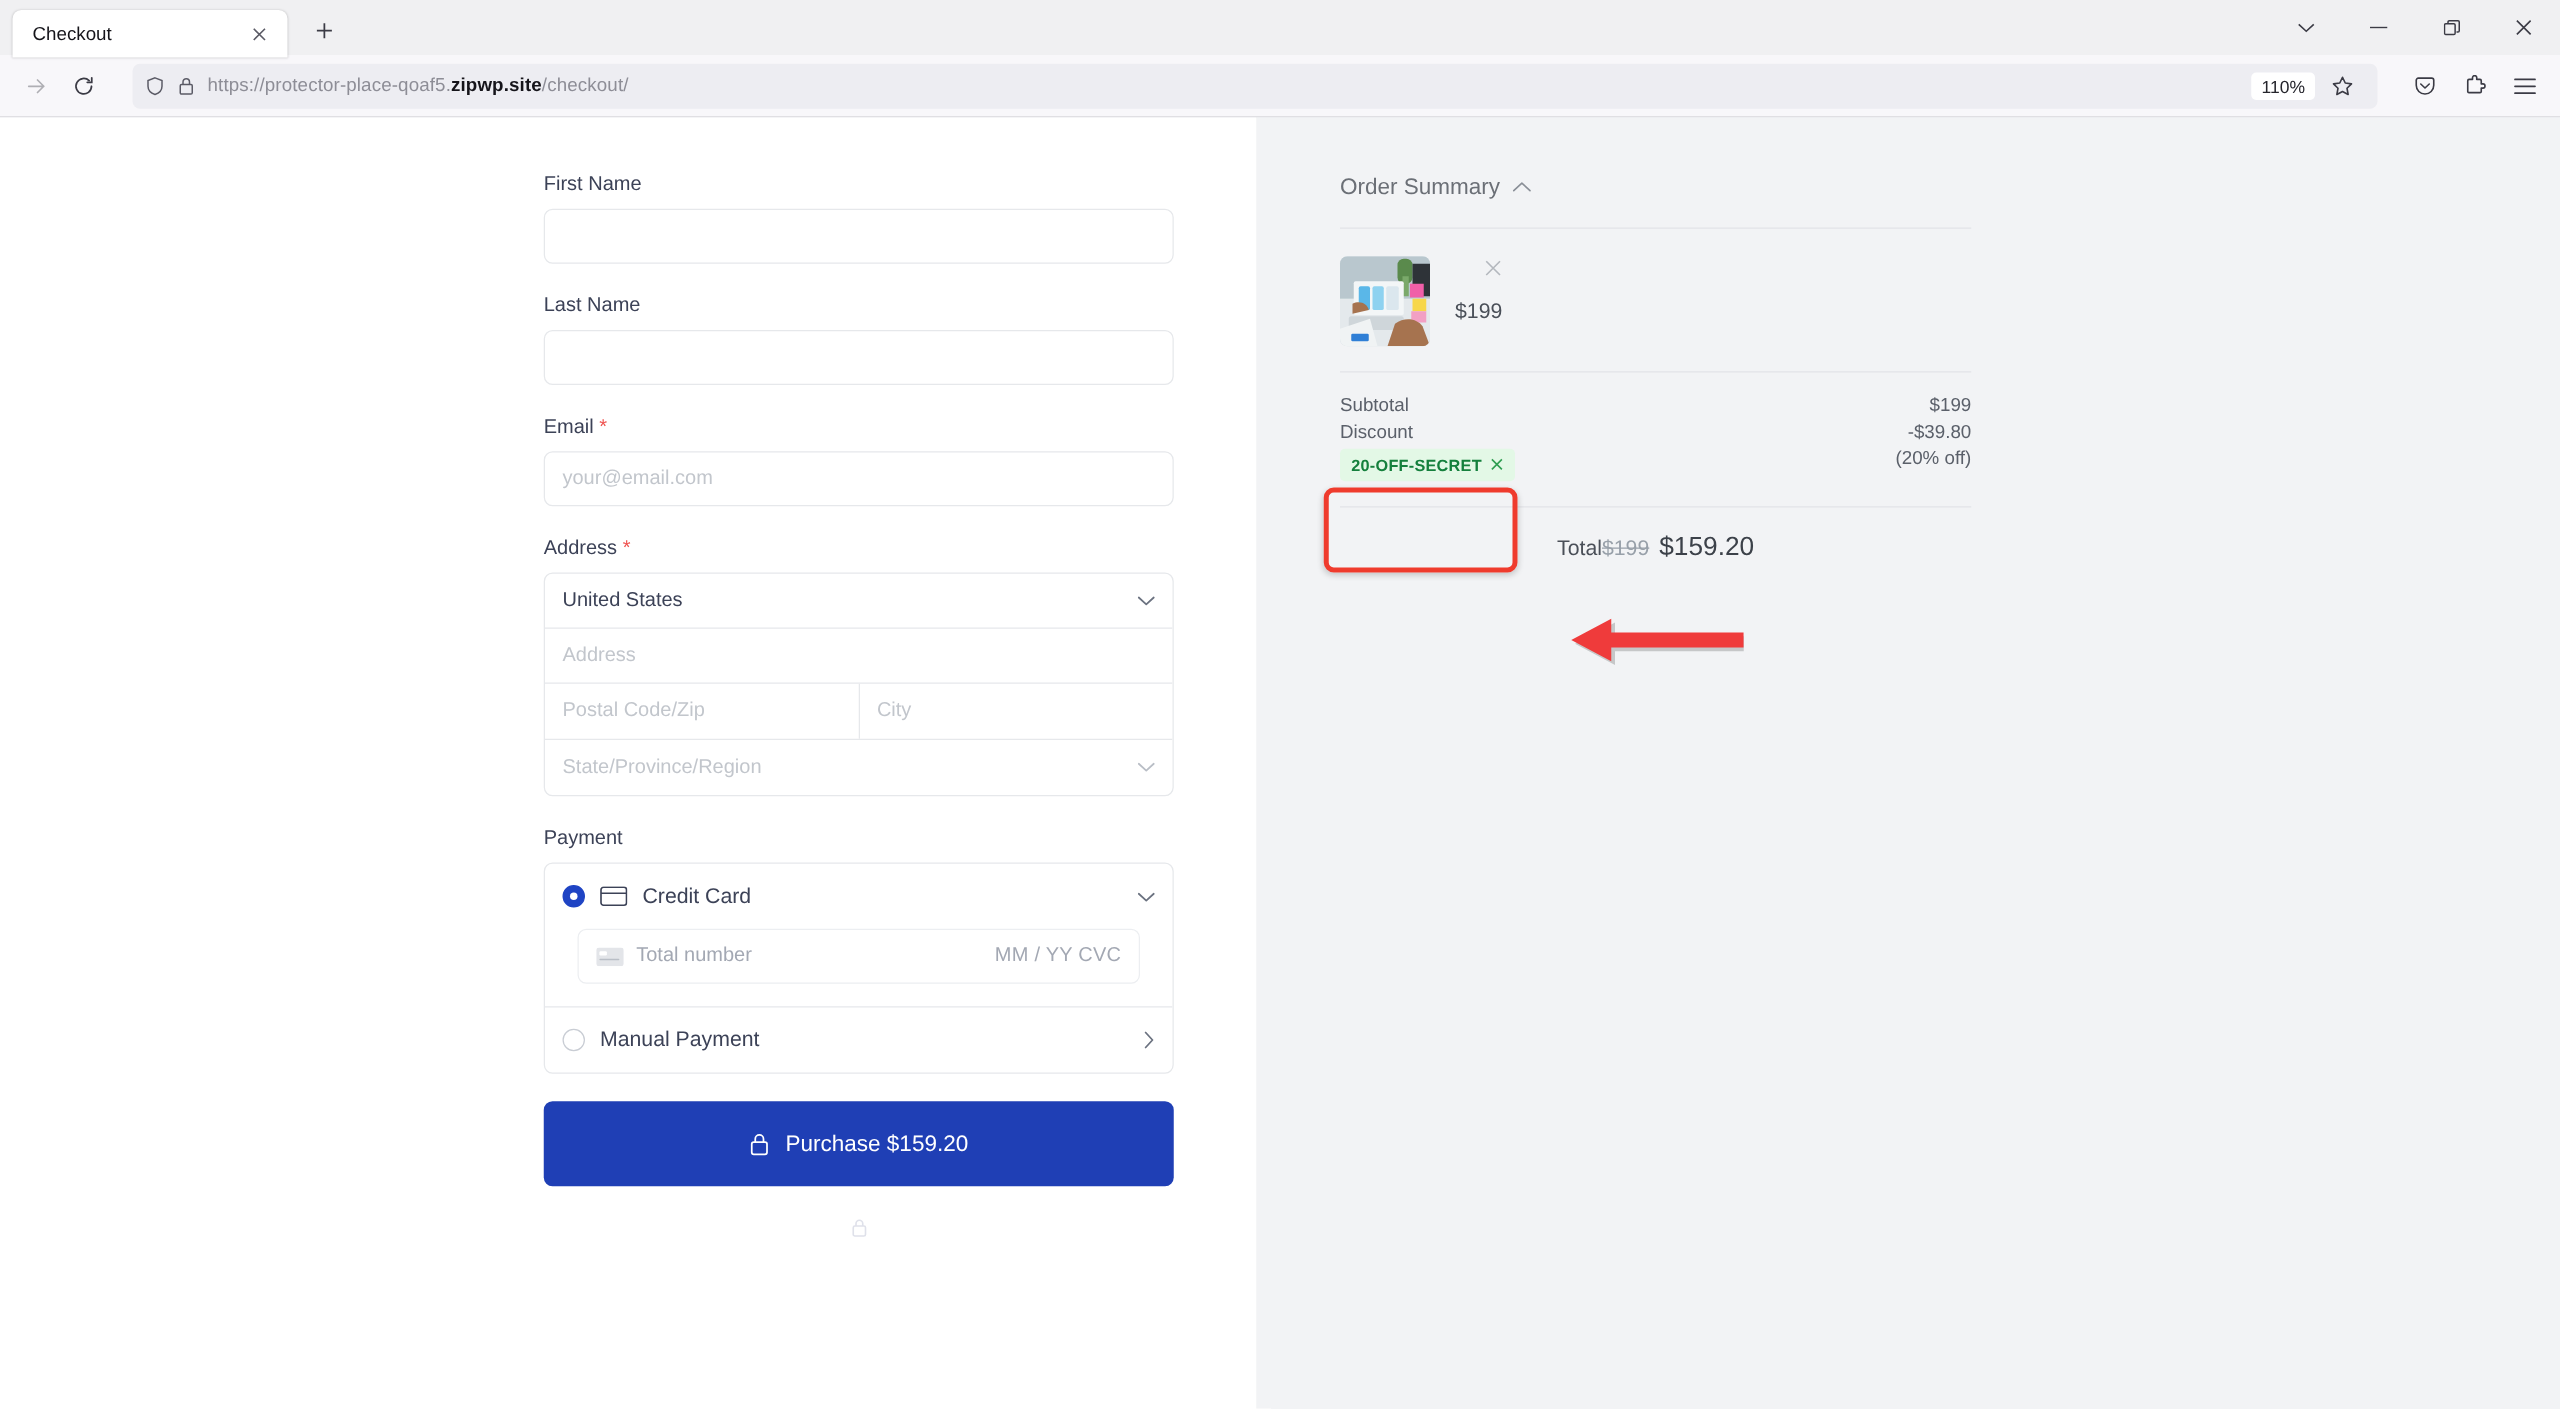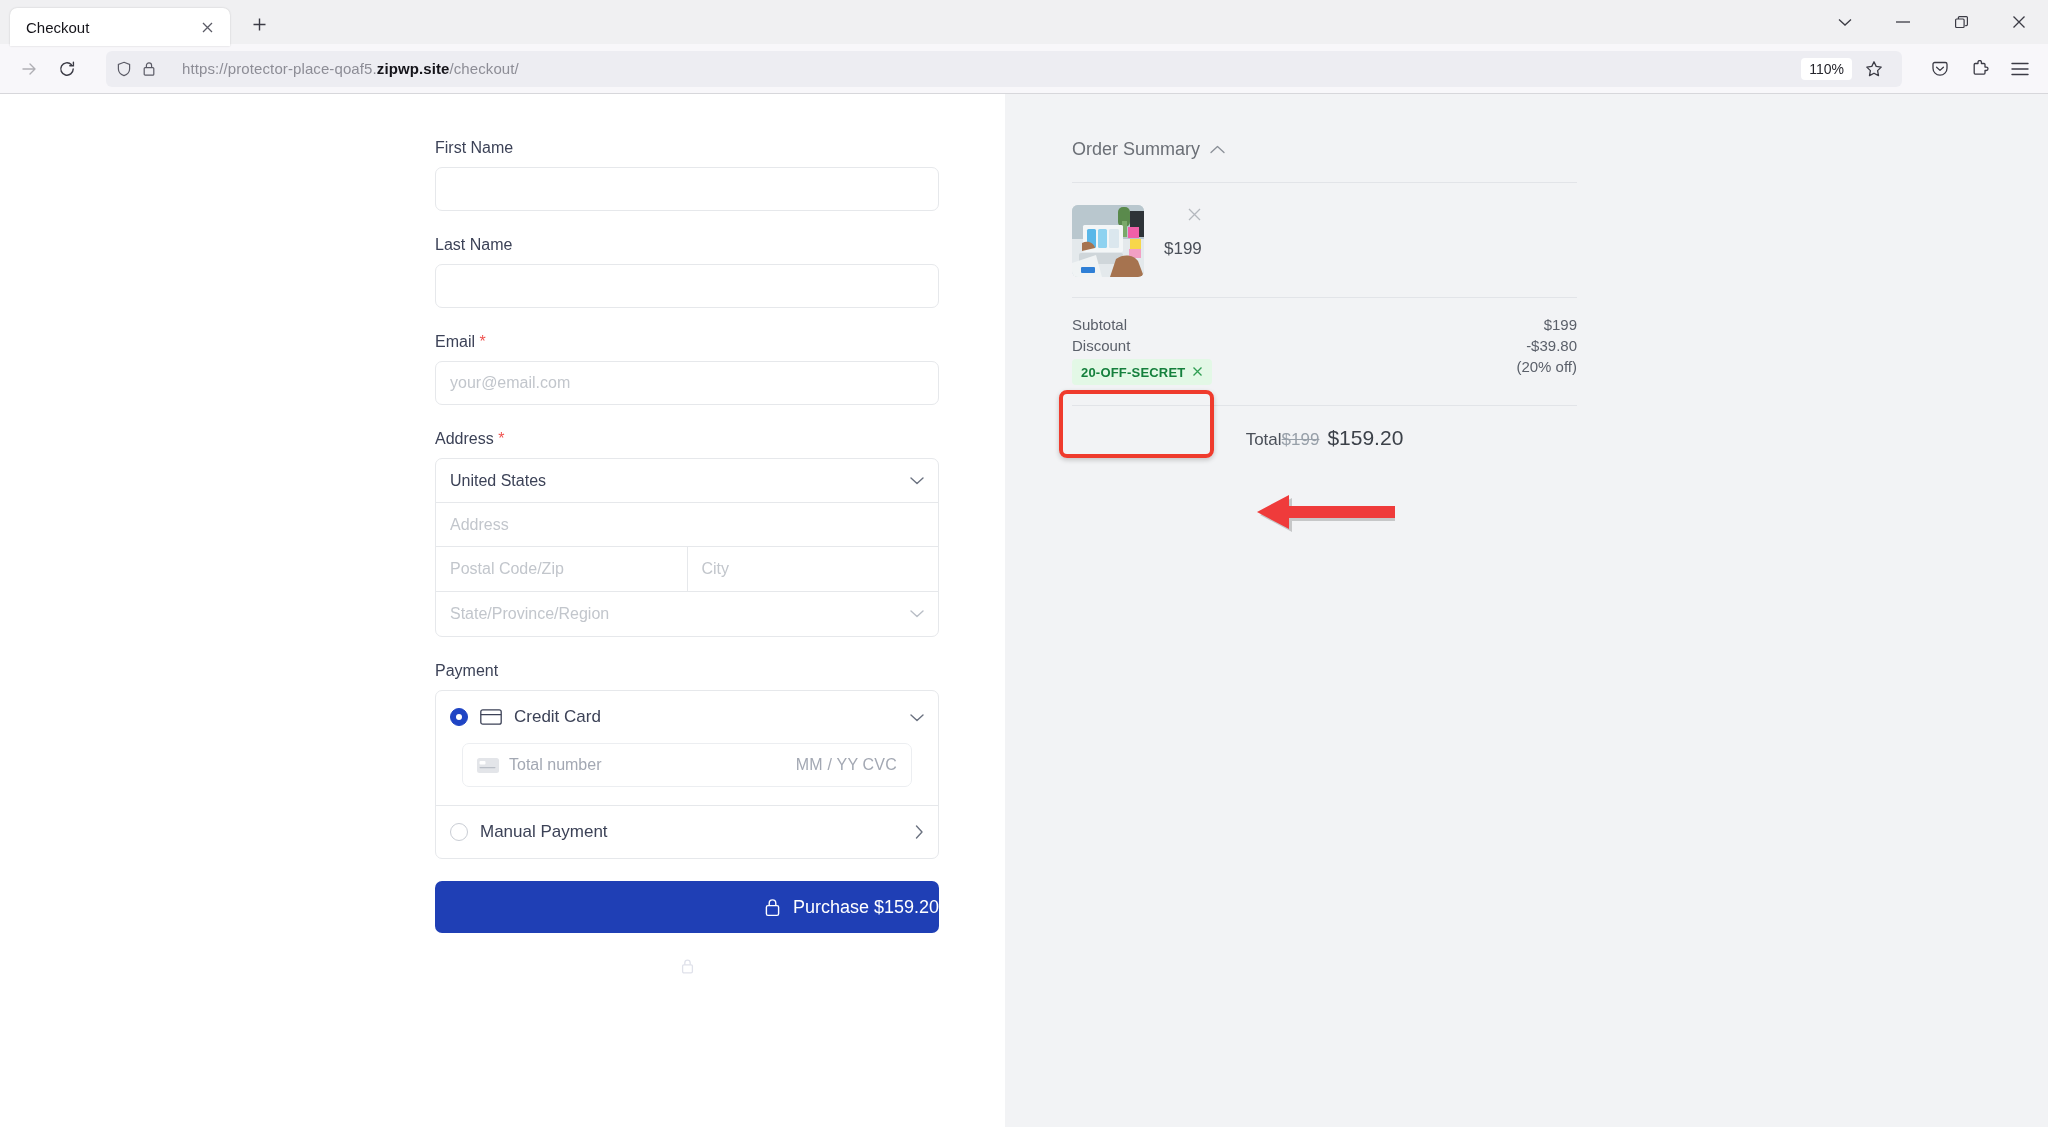--- a/index.html
+++ b/index.html
@@ -51,21 +51,21 @@
     width: 38px; height: 38px; border-radius: 6px; display: flex;
     align-items: center; justify-content: center; cursor: pointer;
   }
   .nav-icon-btn.disabled { opacity: .38; }
   .urlbar {
     flex: 1; height: 36px; background: #ededf2; border-radius: 6px; margin: 0 12px 0 20px;
     display: flex; align-items: center; padding: 0 10px; min-width: 0;
   }
   .url-text {
     flex: 1; font-size: 15px; color: #8d8d96; white-space: nowrap; overflow: hidden;
-    margin-left: 26px; letter-spacing: .1px;
+    margin-left: 10px; letter-spacing: .1px;
   }
   .url-text b { color: #15141a; font-weight: 600; }
   .url-text .path { color: #8d8d96; }
   .zoom-badge {
     font-size: 14px; color: #25252c; background: #ffffff; border-radius: 4px;
     padding: 3px 8px; margin-right: 4px;
   }
   .star-btn, .toolbar-btn {
     width: 36px; height: 36px; border-radius: 6px; display: flex;
     align-items: center; justify-content: center; cursor: pointer;
@@ -140,22 +140,22 @@
   .pay-label { font-size: 17px; color: #3c4257; }
   .card-input {
     margin: 14px 0 18px 0; height: 44px; border: 1px solid #eceef1; border-radius: 7px;
     display: flex; align-items: center; padding: 0 14px; gap: 10px;
     background: #fff; width: calc(100% - 24px); margin-left: 12px;
   }
   .card-ph { flex: 1; font-size: 16px; color: #a3a8b3; }
   .card-exp { font-size: 16px; color: #a3a8b3; letter-spacing: .2px; }
 
   .purchase-btn {
-    width: 100%; height: 52px; background: #1f3fb5; border-radius: 7px;
-    display: flex; align-items: center; justify-content: flex-end; gap: 12px;
+    width: 100%; height: 68px; background: #1f3fb5; border-radius: 7px;
+    display: flex; align-items: center; justify-content: center; gap: 12px;
     color: #fff; font-size: 18px; margin-top: 22px; cursor: pointer;
   }
   .secure-note {
     margin-top: 26px; display: flex; align-items: center; justify-content: center;
     gap: 8px; color: #eceef4; font-size: 14px;
   }
 
   
   .summary { width: 505px; margin-left: 67px; padding-top: 45px; }
   .summary-head {

